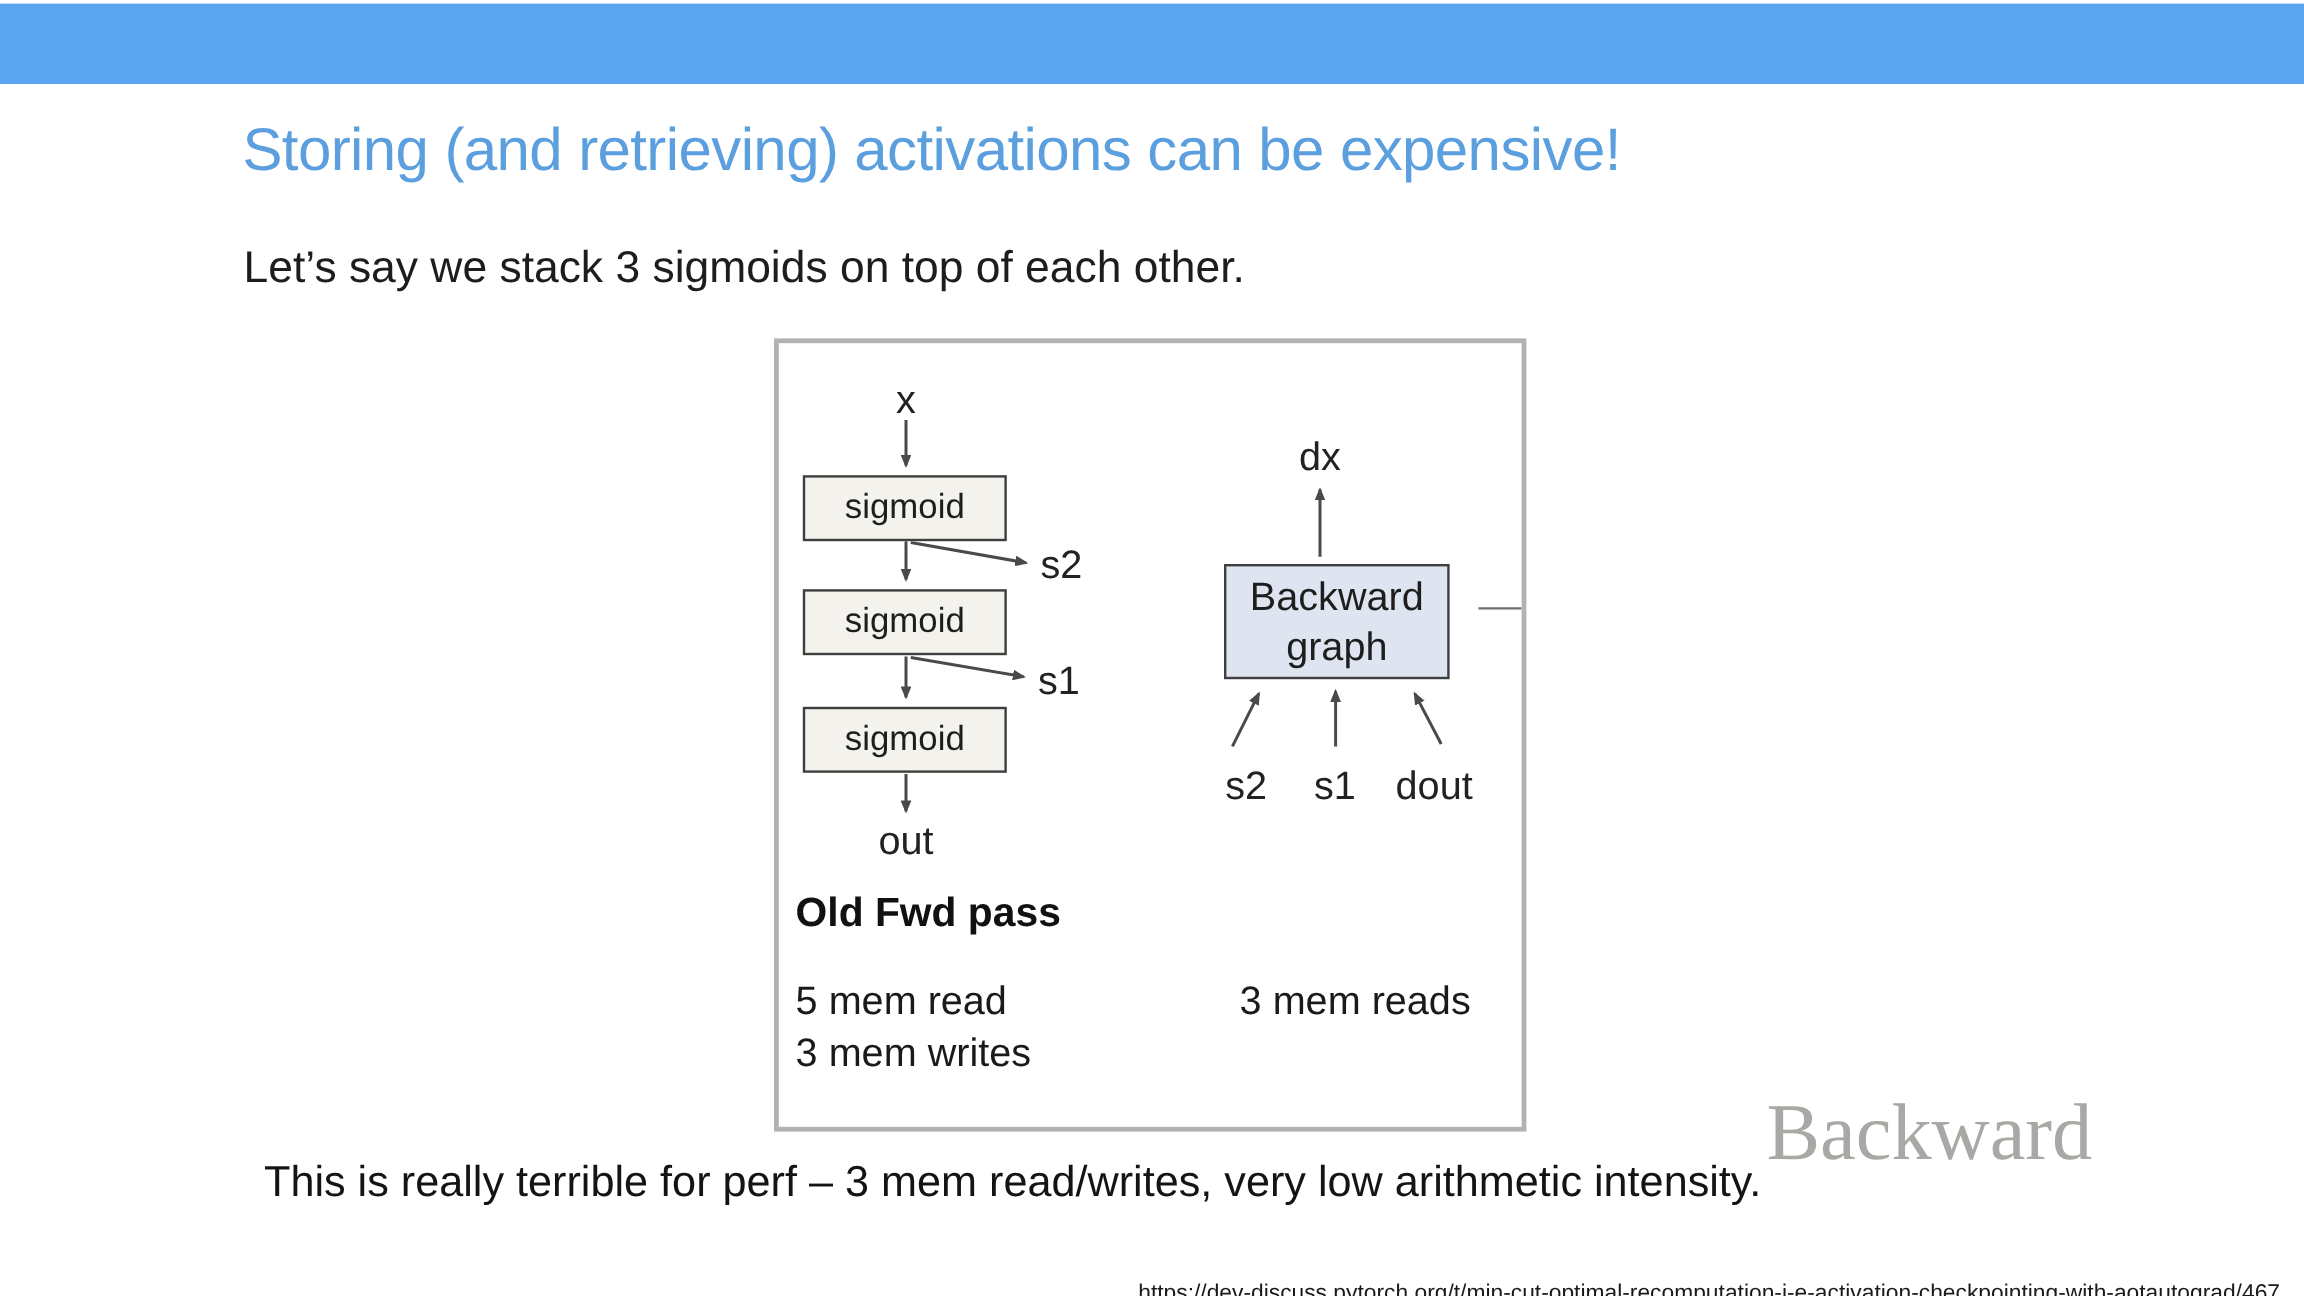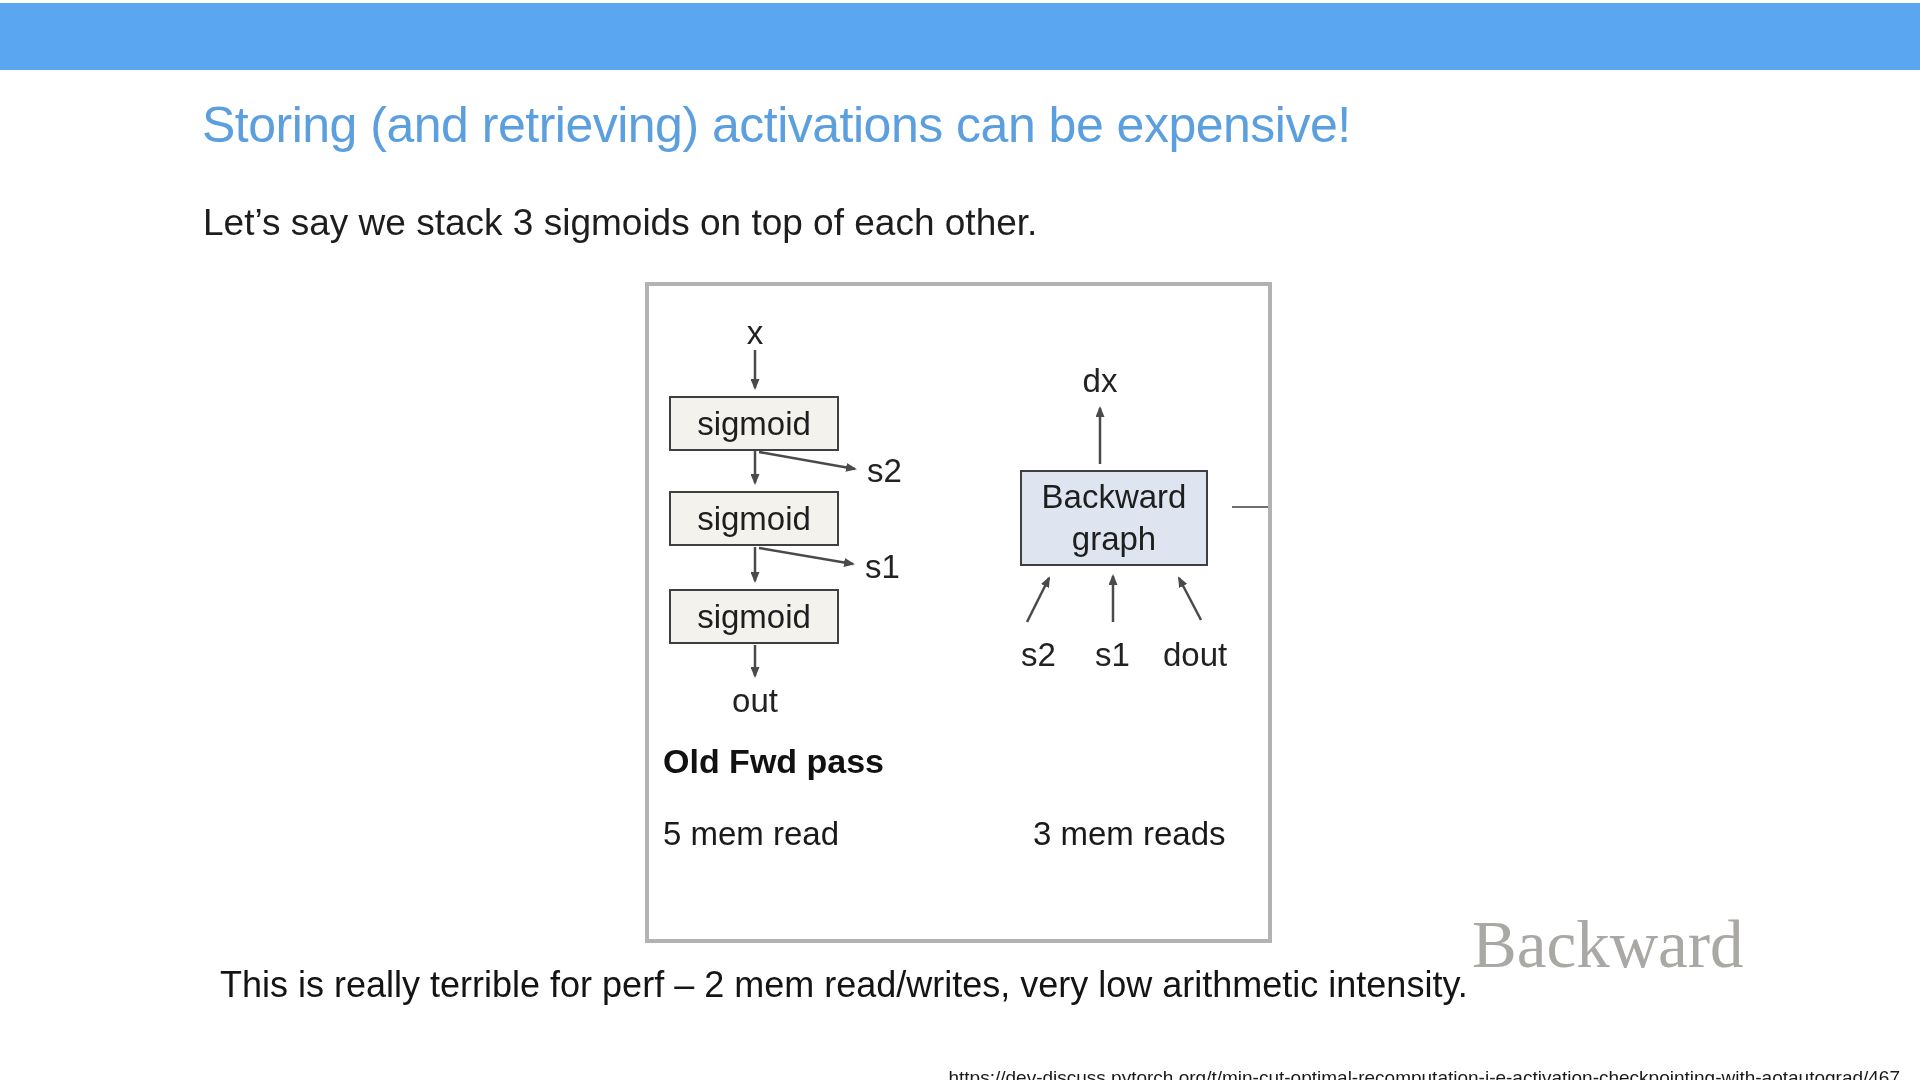--- a/index.html
+++ b/index.html
@@ -22,21 +22,21 @@
   }
   .diagram{
     left:645px;top:282px;width:627px;height:661px;box-sizing:border-box;
     border:4px solid var(--diagram-border,#b3b2b0);background:#ffffff;
   }
   .diagram .lbl{position:absolute;font-size:33px;color:#222;}
   .diagram .ctr{text-align:center;}
   .node{
     position:absolute;left:20px;width:170px;height:55px;box-sizing:border-box;
     background:var(--sigmoid-fill,#f4f2ed);border:2px solid var(--sigmoid-border,#3f3f3f);
-    font-size:33px;text-align:center;line-height:51px;color:#1e1e1e;
+    font-size:29px;text-align:center;line-height:51px;color:#1e1e1e;
   }
   .bwdbox{
     position:absolute;left:371px;top:184px;width:188px;height:96px;box-sizing:border-box;
     background:var(--backward-fill,#dee5f0);border:2px solid var(--backward-border,#3f3f3f);
     font-size:33px;text-align:center;line-height:42px;color:#1e1e1e;
     display:flex;flex-direction:column;justify-content:center;
   }
   .heading{position:absolute;font-size:34px;font-weight:bold;color:#111;}
   .stats{position:absolute;font-size:33px;line-height:43px;color:#1a1a1a;}
   .arrows{position:absolute;left:0;top:0;width:619px;height:653px;}
@@ -103,24 +103,25 @@
   </div>
 
   <div class="lbl" style="left:372px;top:350px;">s2</div>
   <div class="lbl" style="left:446px;top:350px;">s1</div>
   <div class="lbl" style="left:514px;top:350px;">dout</div>
 
   <div class="heading" style="left:14px;top:456px;">Old Fwd pass</div>
 
   <div class="stats" style="left:14px;top:526px;">
     <div>5 mem read</div>
+    <div>3 mem writes</div>
   </div>
   <div class="stats" style="left:384px;top:526px;">
     <div>3 mem reads</div>
   </div>
 
 </div>
 
 <div class="abs stanford">Backward</div>
 
-<div class="abs conclusion">This is really terrible for perf – 2 mem read/writes, very low arithmetic intensity.</div>
+<div class="abs conclusion">This is really terrible for perf – 3 mem read/writes, very low arithmetic intensity.</div>
 
 <div class="abs url">https://dev-discuss.pytorch.org/t/min-cut-optimal-recomputation-i-e-activation-checkpointing-with-aotautograd/467</div>
 
 </body></html>

